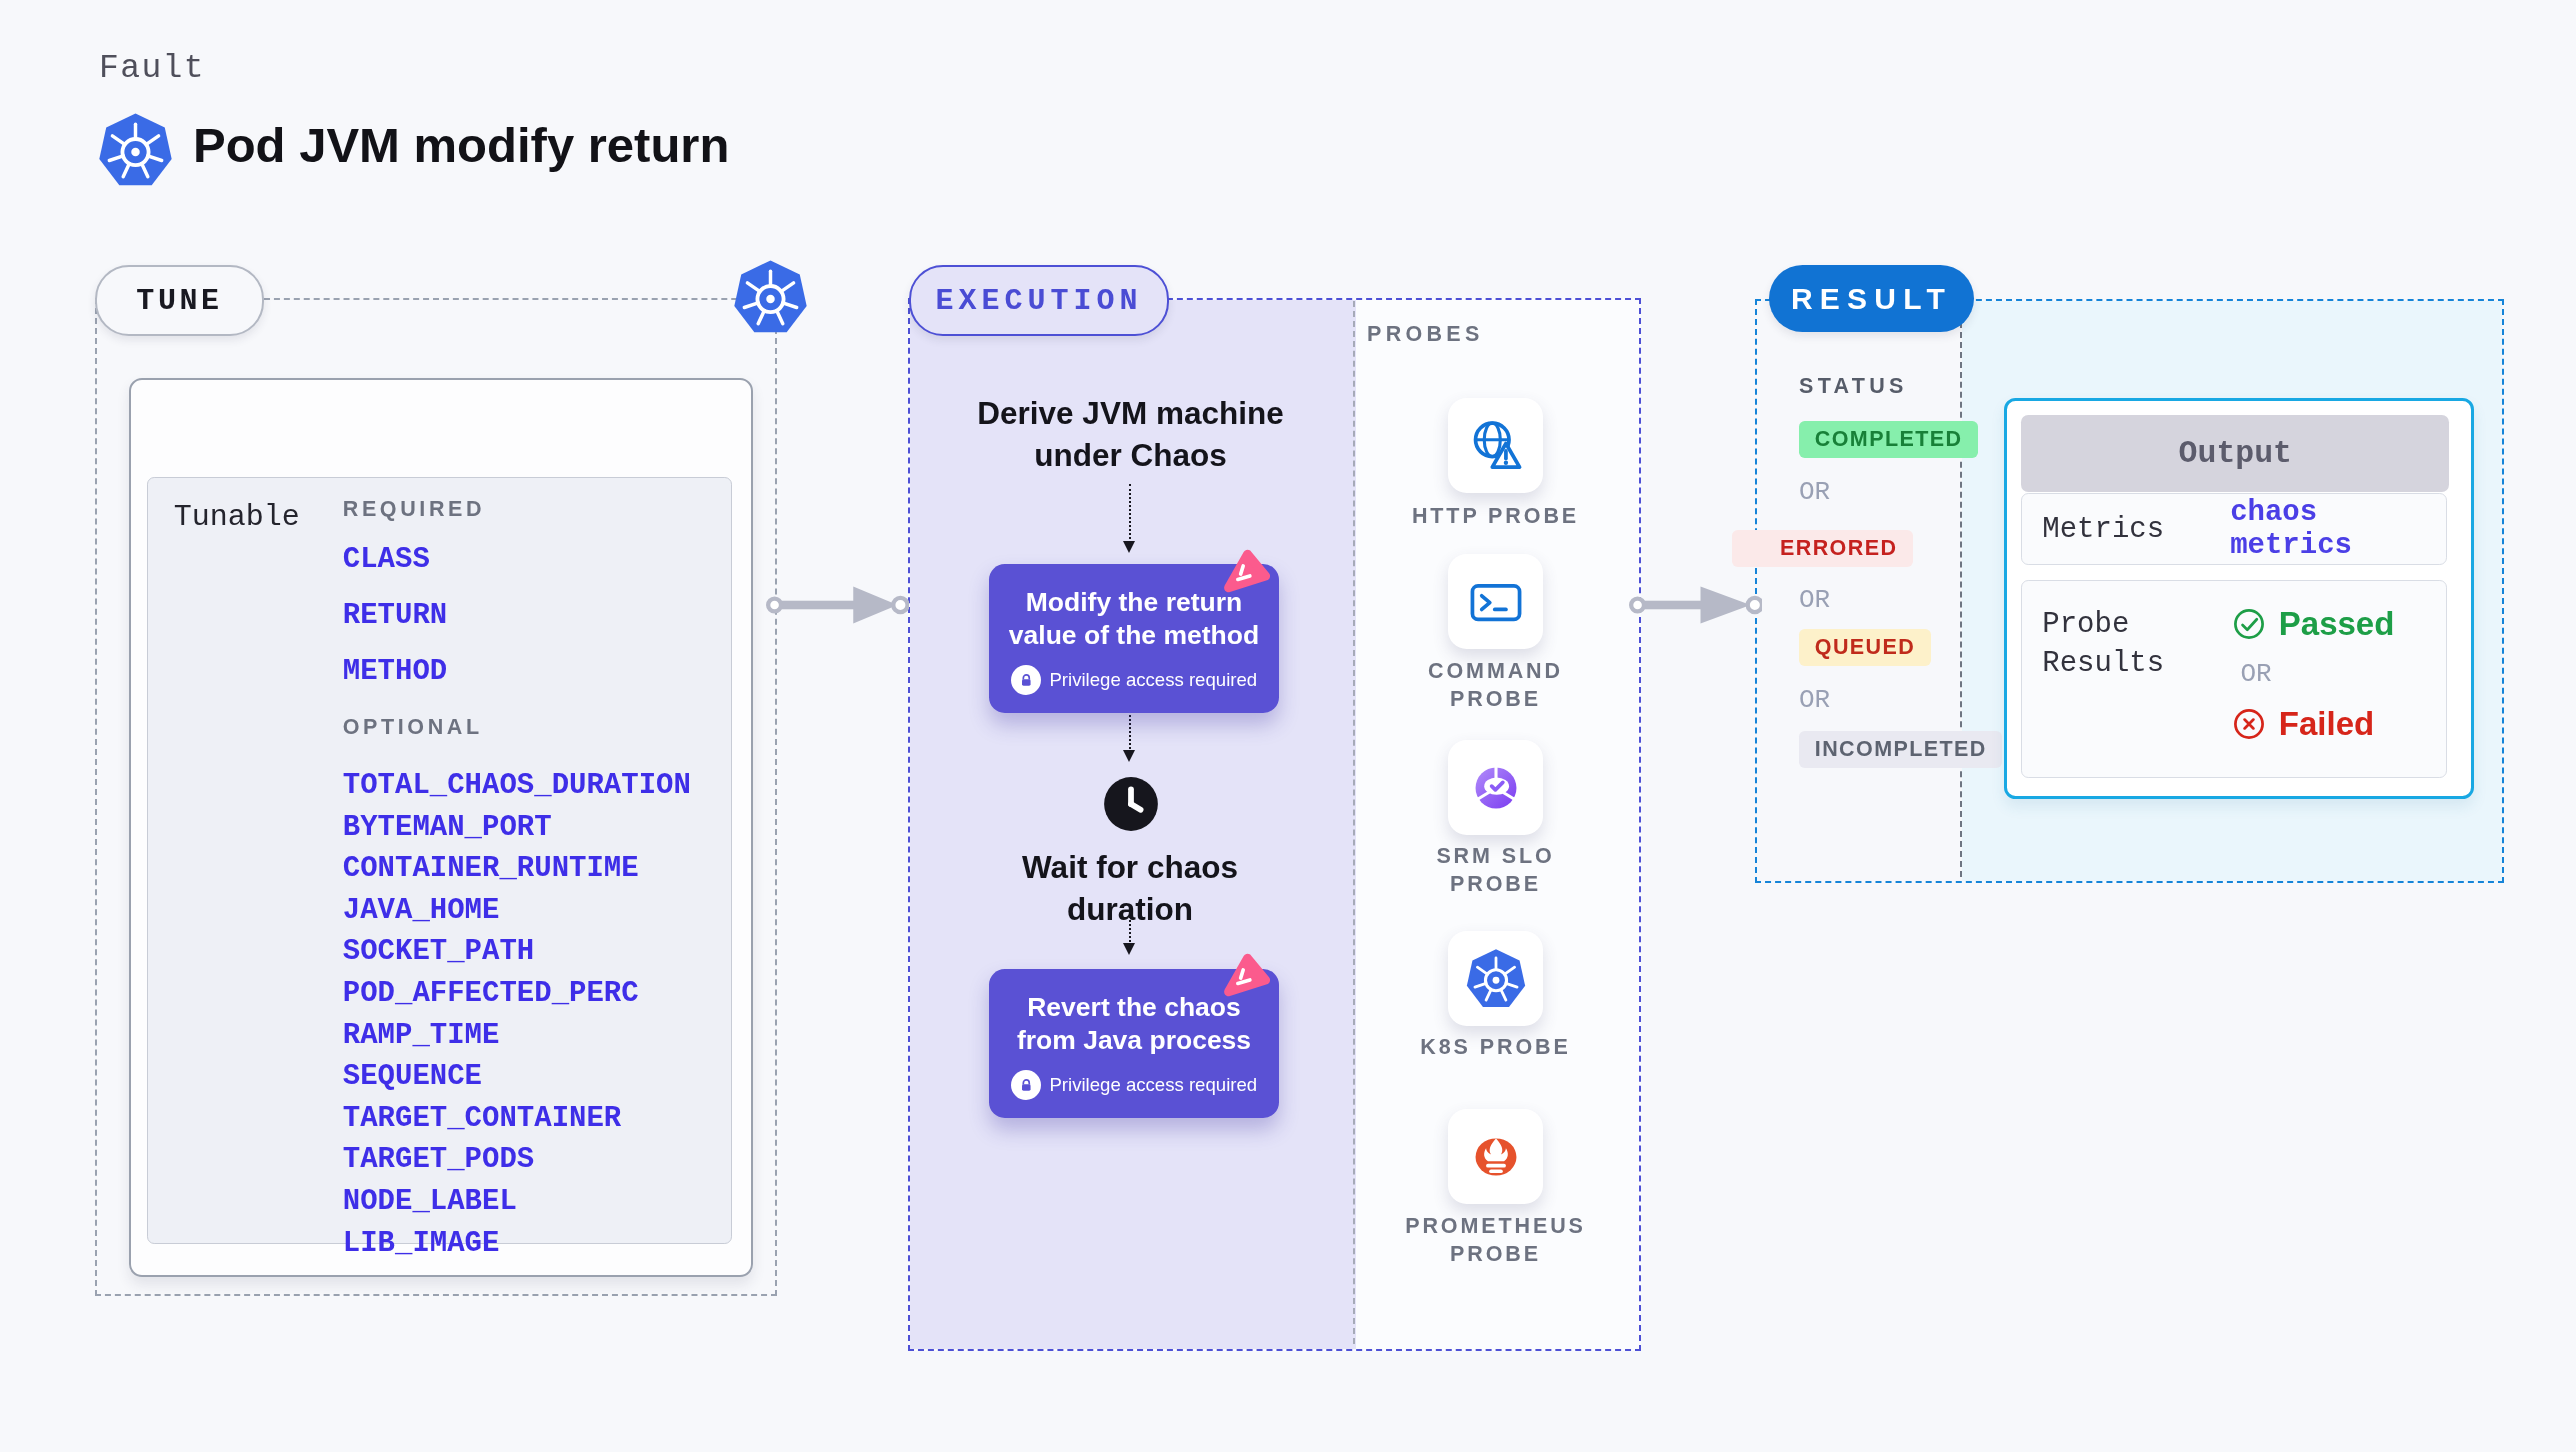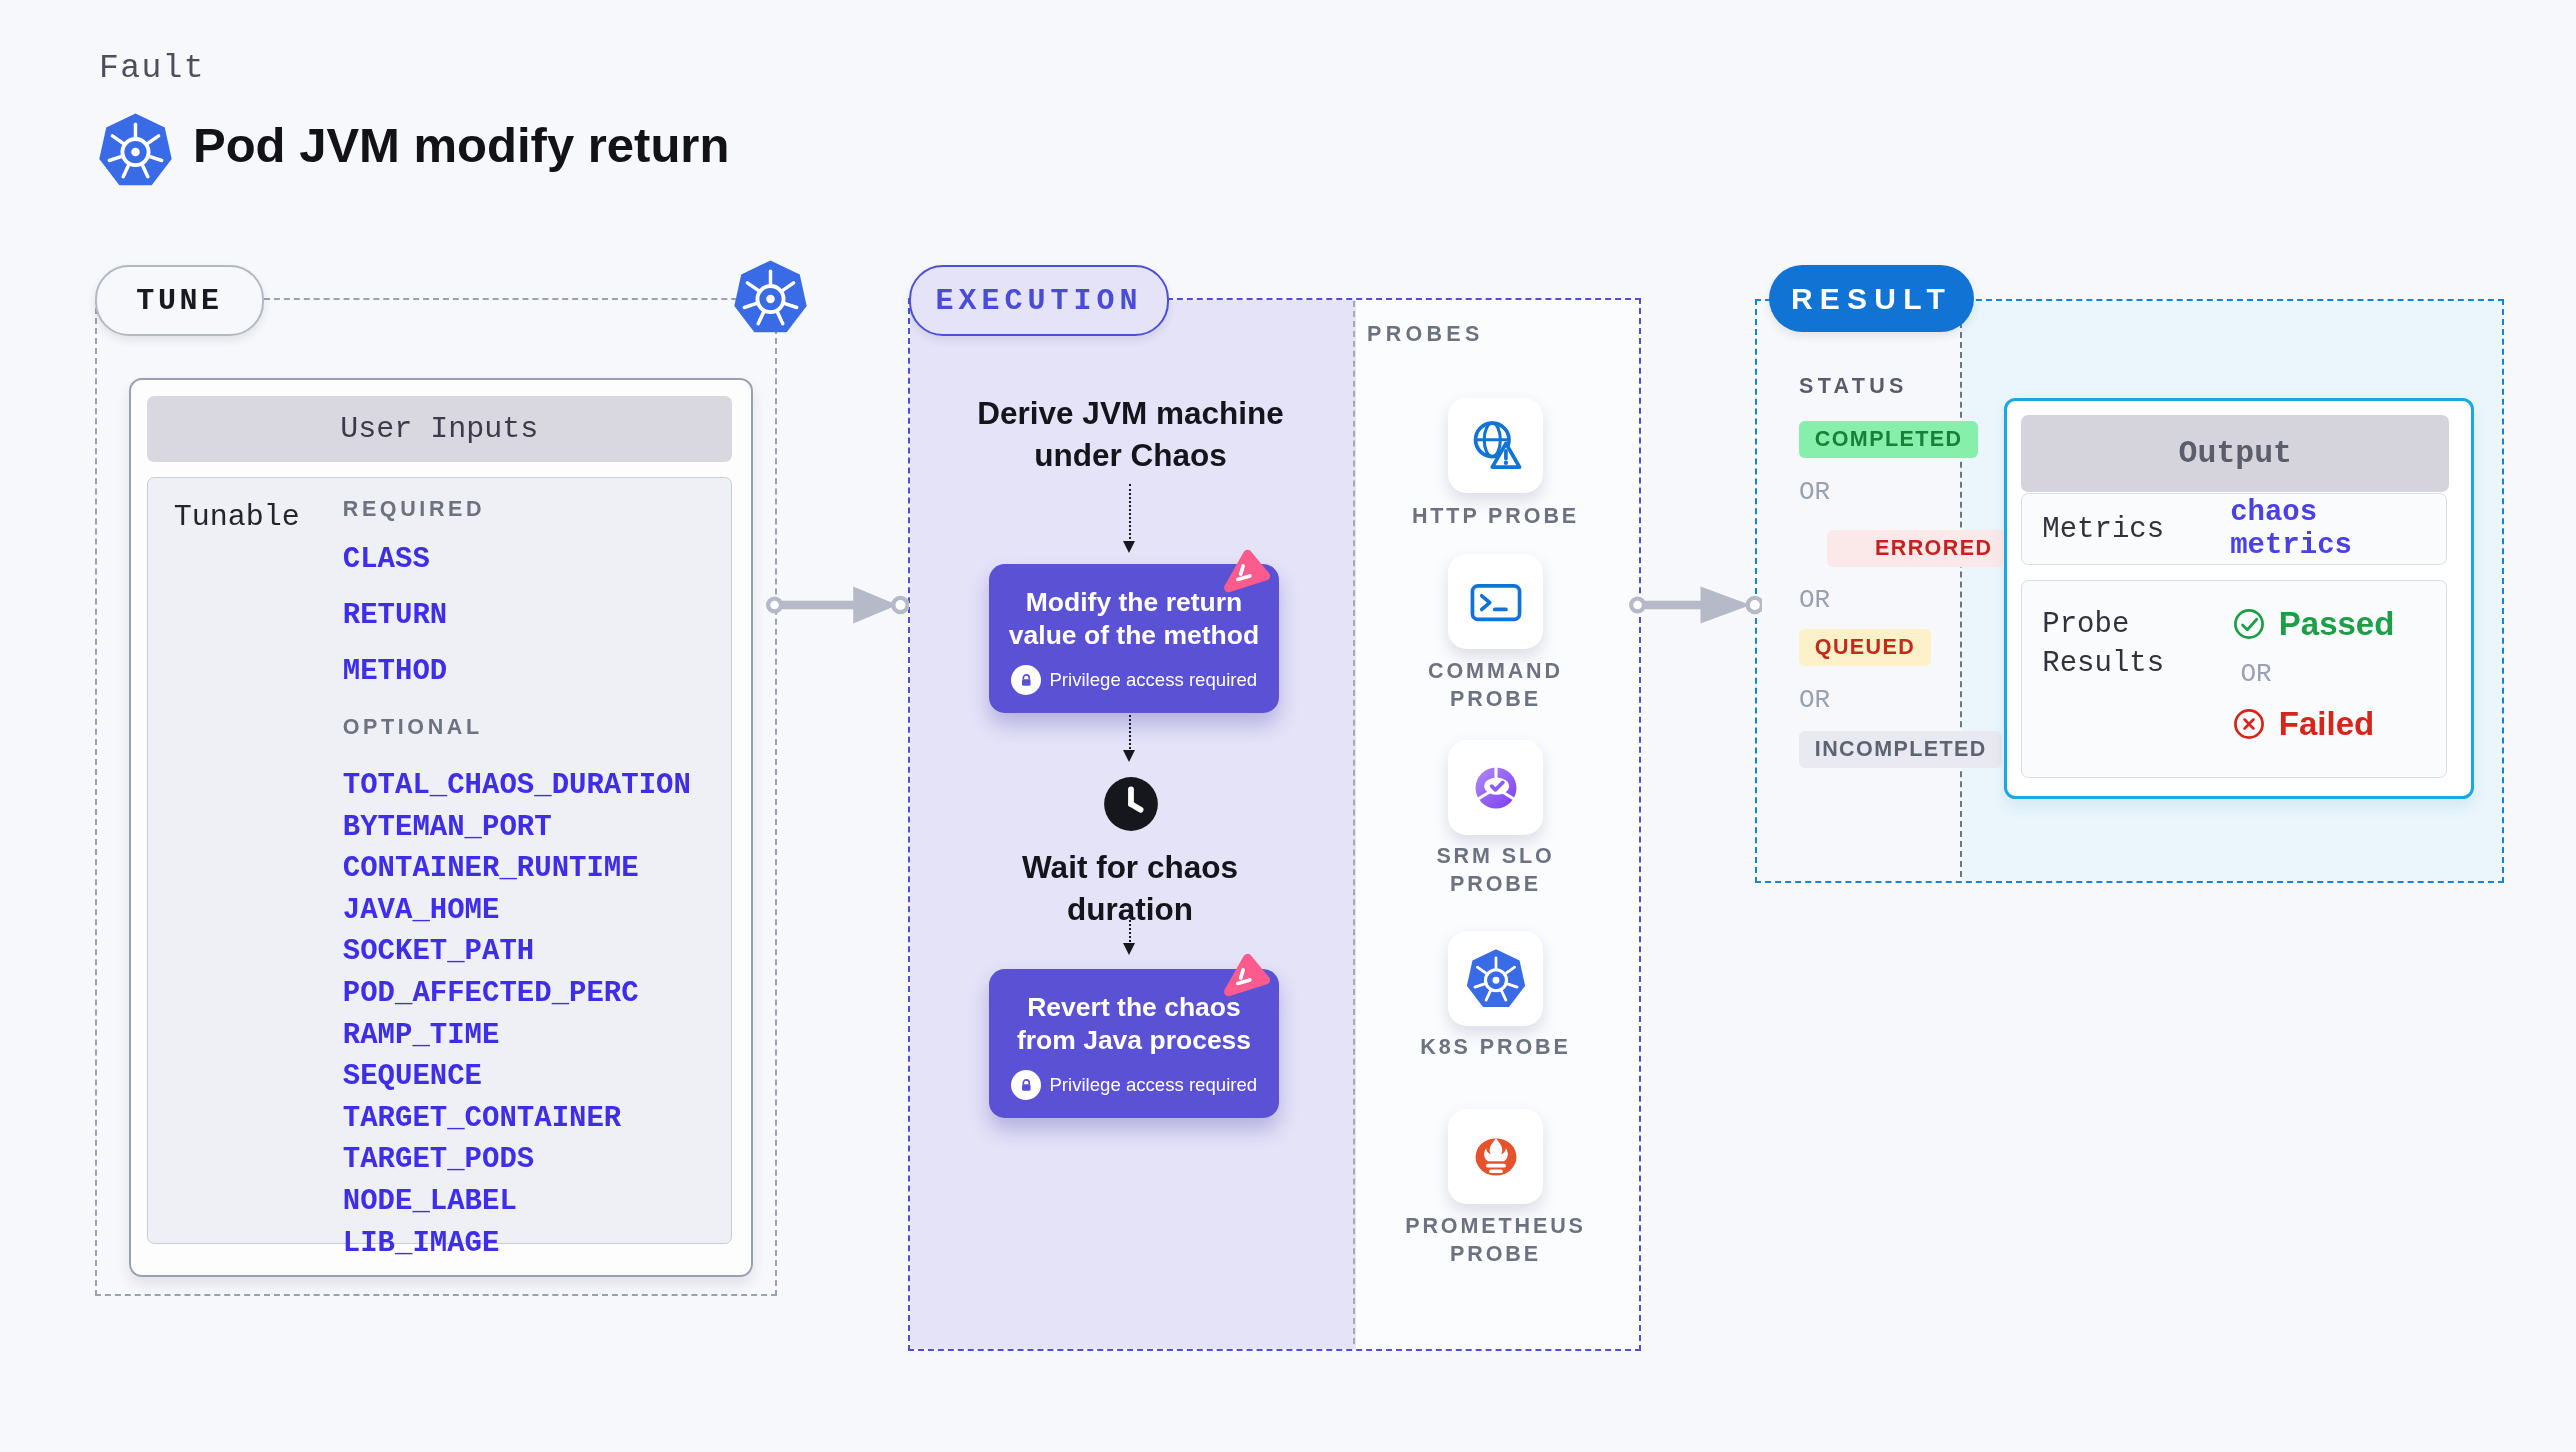--- a/index.html
+++ b/index.html
@@ -137,21 +137,20 @@
         <line x1="64" y1="42" x2="80" y2="31"></line>
       <line x1="66" y1="57" x2="84" y2="63"></line>
         <line x1="58" y1="67" x2="66" y2="84"></line>
       <line x1="42" y1="67" x2="34" y2="84"></line>
         <line x1="34" y1="57" x2="16" y2="63"></line>
       <line x1="36" y1="42" x2="20" y2="31"></line>
     </g>
   </svg>
 
   <div class="abs ui-card">
-    <div class="abs mono ui-card-header">User Inputs</div>
     <div class="abs ui-panel">
       <div class="abs mono tunable-label">Tunable</div>
       <div class="abs param-col">
         <div class="sec-heading">REQUIRED</div>
         <div class="mono param-link req-gap">CLASS</div>
         <div class="mono param-link req-gap2">RETURN</div>
         <div class="mono param-link req-gap2">METHOD</div>
         <div class="sec-heading opt-head-gap">OPTIONAL</div>
         <div class="mono param-link opt-first">TOTAL_CHAOS_DURATION</div>
         <div class="mono param-link opt-gap">BYTEMAN_PORT</div>
@@ -309,21 +308,21 @@
 
   <div class="abs result-box">
     <div class="result-cyan"></div>
   </div>
   <div class="abs result-divider"></div>
   <div class="abs pill pill-result">RESULT</div>
 
   <div class="abs status-heading">STATUS</div>
   <div class="abs badge success" style="left:1799px;top:421px;">COMPLETED</div>
   <div class="abs mono or" style="left:1799px;top:477px;">OR</div>
-  <div class="abs badge error" style="left:1827px;top:530px;padding-left:48px;">ERRORED</div>
+  <div class="abs badge error" style="left:1732px;top:530px;padding-left:48px;">ERRORED</div>
   <div class="abs mono or" style="left:1799px;top:585px;">OR</div>
   <div class="abs badge warning" style="left:1799px;top:629px;">QUEUED</div>
   <div class="abs mono or" style="left:1799px;top:685px;">OR</div>
   <div class="abs badge neutral" style="left:1799px;top:731px;">INCOMPLETED</div>
 
   <div class="abs output-card">
     <div class="abs mono out-header">Output</div>
     <div class="abs out-row out-metrics">
       <span class="mono lbl">Metrics</span>
       <span class="mono val">chaos metrics</span>

